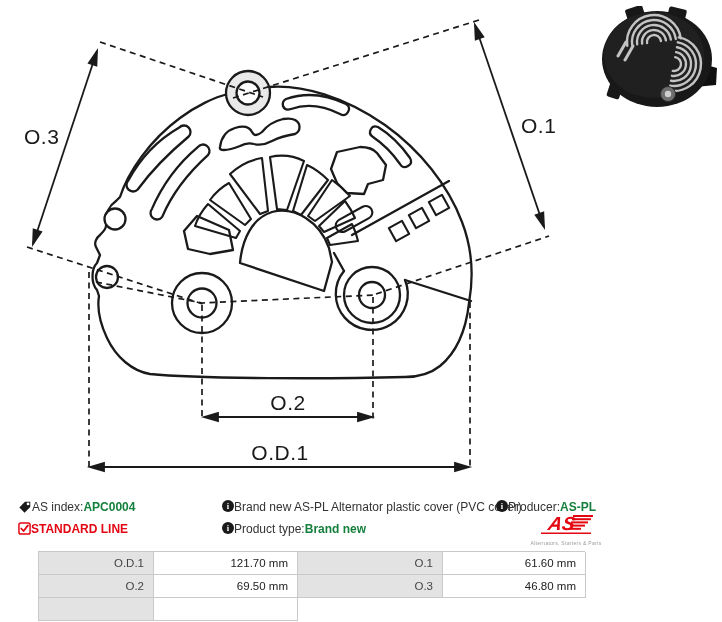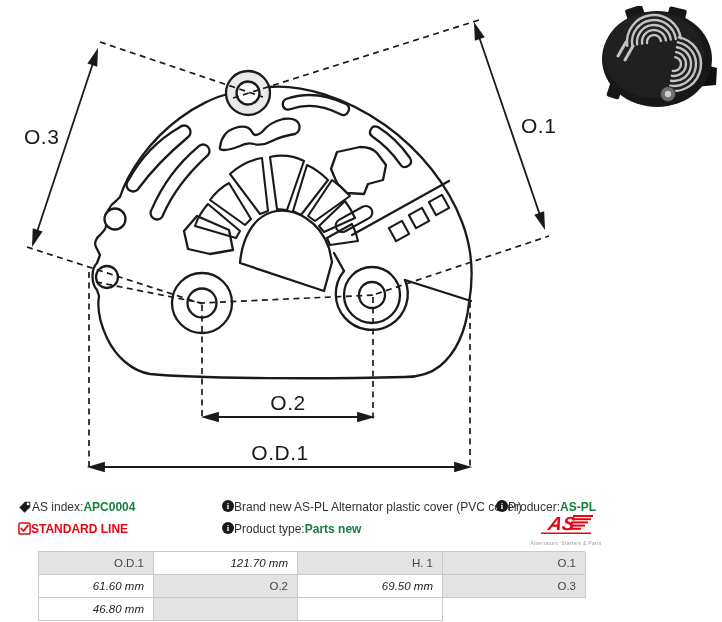--- a/index.html
+++ b/index.html
@@ -25,21 +25,21 @@
   .logo-tag{font-size:5px;color:#9a9a9a;letter-spacing:.3px;margin-top:0;line-height:6px;}
 
   
   .spec{position:absolute;left:38px;top:551px;width:547px;
         display:grid;grid-template-columns:115px 144px 145px 143px;grid-auto-rows:23px;
         border-top:1px solid #c9c9c9;border-left:1px solid #c9c9c9;
         font-size:11.5px;box-sizing:border-box;}
   .spec>div{border-right:1px solid #c9c9c9;border-bottom:1px solid #c9c9c9;
         box-sizing:border-box;text-align:right;padding:0 9px 0 0;line-height:22px;overflow:hidden;}
   .cell-label{background:#e3e3e3;color:#444;}
-  .cell-value{background:#fff;color:#222;font-style:italic;}
+  .cell-value{background:#fff;color:#222;}
 </style>
 </head>
 <body>
 
 <svg class="drawing" width="560" height="485" viewBox="0 0 560 485">
   <g fill="none" stroke="#1a1a1a" stroke-width="2.3" stroke-linejoin="round" stroke-linecap="round">
 
     <path d="
       M 268 87
       C 302 84 345 97 385 125
@@ -207,21 +207,21 @@
   </svg>
   <span>Brand new AS-PL Alternator plastic cover (PVC cover)</span>
 </div>
 
 <div class="inforow" style="left:222px;top:522px;">
   <svg class="ic" width="12" height="12" viewBox="0 0 14 14">
     <circle cx="7" cy="7" r="7" fill="#1a1a1a"></circle>
     <text x="7" y="10.6" text-anchor="middle" font-size="10" font-weight="bold" fill="#fff" font-family="Liberation Serif, serif">i</text>
   </svg>
   <span>Product type:</span>
-  <b>Parts new</b>
+  <b>Brand new</b>
 </div>
 
 <div class="inforow" style="left:496px;top:500px;">
   <svg class="ic" width="12" height="12" viewBox="0 0 14 14">
     <circle cx="7" cy="7" r="7" fill="#1a1a1a"></circle>
     <text x="7" y="10.6" text-anchor="middle" font-size="10" font-weight="bold" fill="#fff" font-family="Liberation Serif, serif">i</text>
   </svg>
   <span>Producer:</span>
   <b>AS-PL</b>
 </div>
@@ -239,21 +239,20 @@
       <rect x="32" y="15.8" width="12" height="2"></rect>
     </g>
     <rect x="4" y="20.5" width="50" height="1.5" fill="#e30613"></rect>
   </svg>
   <div class="logo-tag">Alternators, Starters &amp; Parts</div>
 </div>
 
 <div class="spec">
   <div class="cell-label">O.D.1</div>
   <div class="cell-value">121.70 mm</div>
-  <div class="cell-label">H. 1</div>
 
   <div class="cell-label">O.1</div>
   <div class="cell-value">61.60 mm</div>
   <div class="cell-label">O.2</div>
   <div class="cell-value">69.50 mm</div>
 
   <div class="cell-label">O.3</div>
   <div class="cell-value">46.80 mm</div>
   <div class="cell-label"></div>
   <div class="cell-value"></div>

